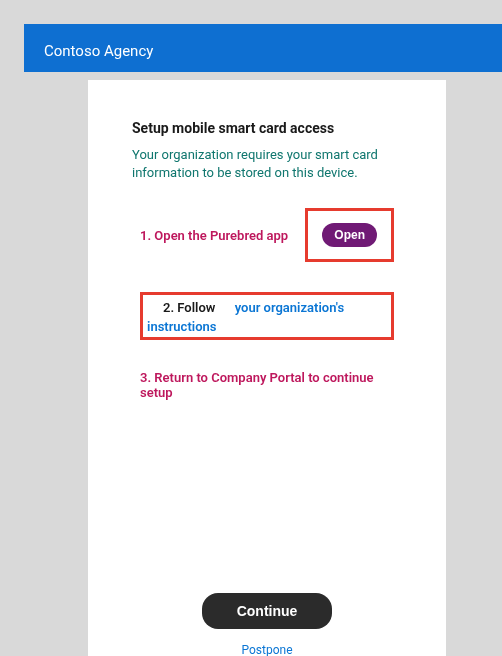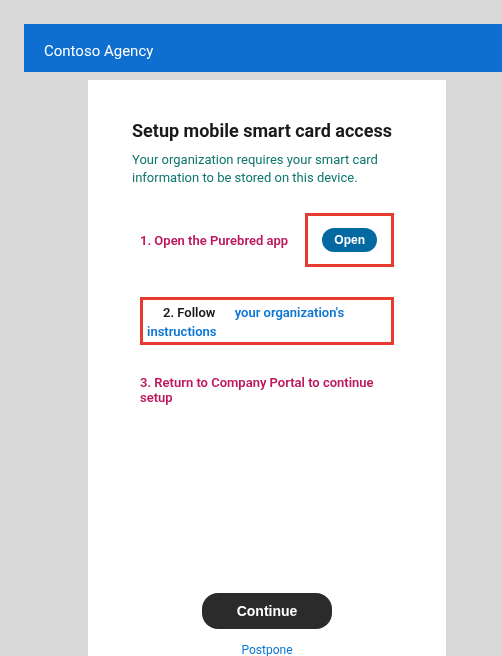--- a/index.html
+++ b/index.html
@@ -26,21 +26,21 @@
       height: 604px;
       position: relative;
       display: flex;
       flex-direction: column;
     }
     .content {
       padding: 24px 28px 0 28px;
       flex: 1;
     }
     .title {
-      font-size: 18px;
+      font-size: 14px;
       font-weight: 700;
       color: #1a1a1a;
       margin-bottom: 10px;
     }
     .subtitle {
       font-size: 13px;
       color: #0f766e;
       line-height: 1.4;
       margin-bottom: 18px;
     }
@@ -71,21 +71,21 @@
       padding: 2px 4px;
       display: inline-block;
     }
     .highlight-box-btn {
       border: 3px solid #e63b2e;
       padding: 4px 6px;
       display: inline-flex;
       align-items: center;
     }
     .open-pill {
-      background: #0369a1;
+      background: #701a75;
       color: #ffffff;
       font-size: 12px;
       font-weight: 600;
       padding: 5px 12px;
       border-radius: 999px;
       border: none;
       cursor: pointer;
     }
     .footer {
       padding: 0 28px 18px 28px;

